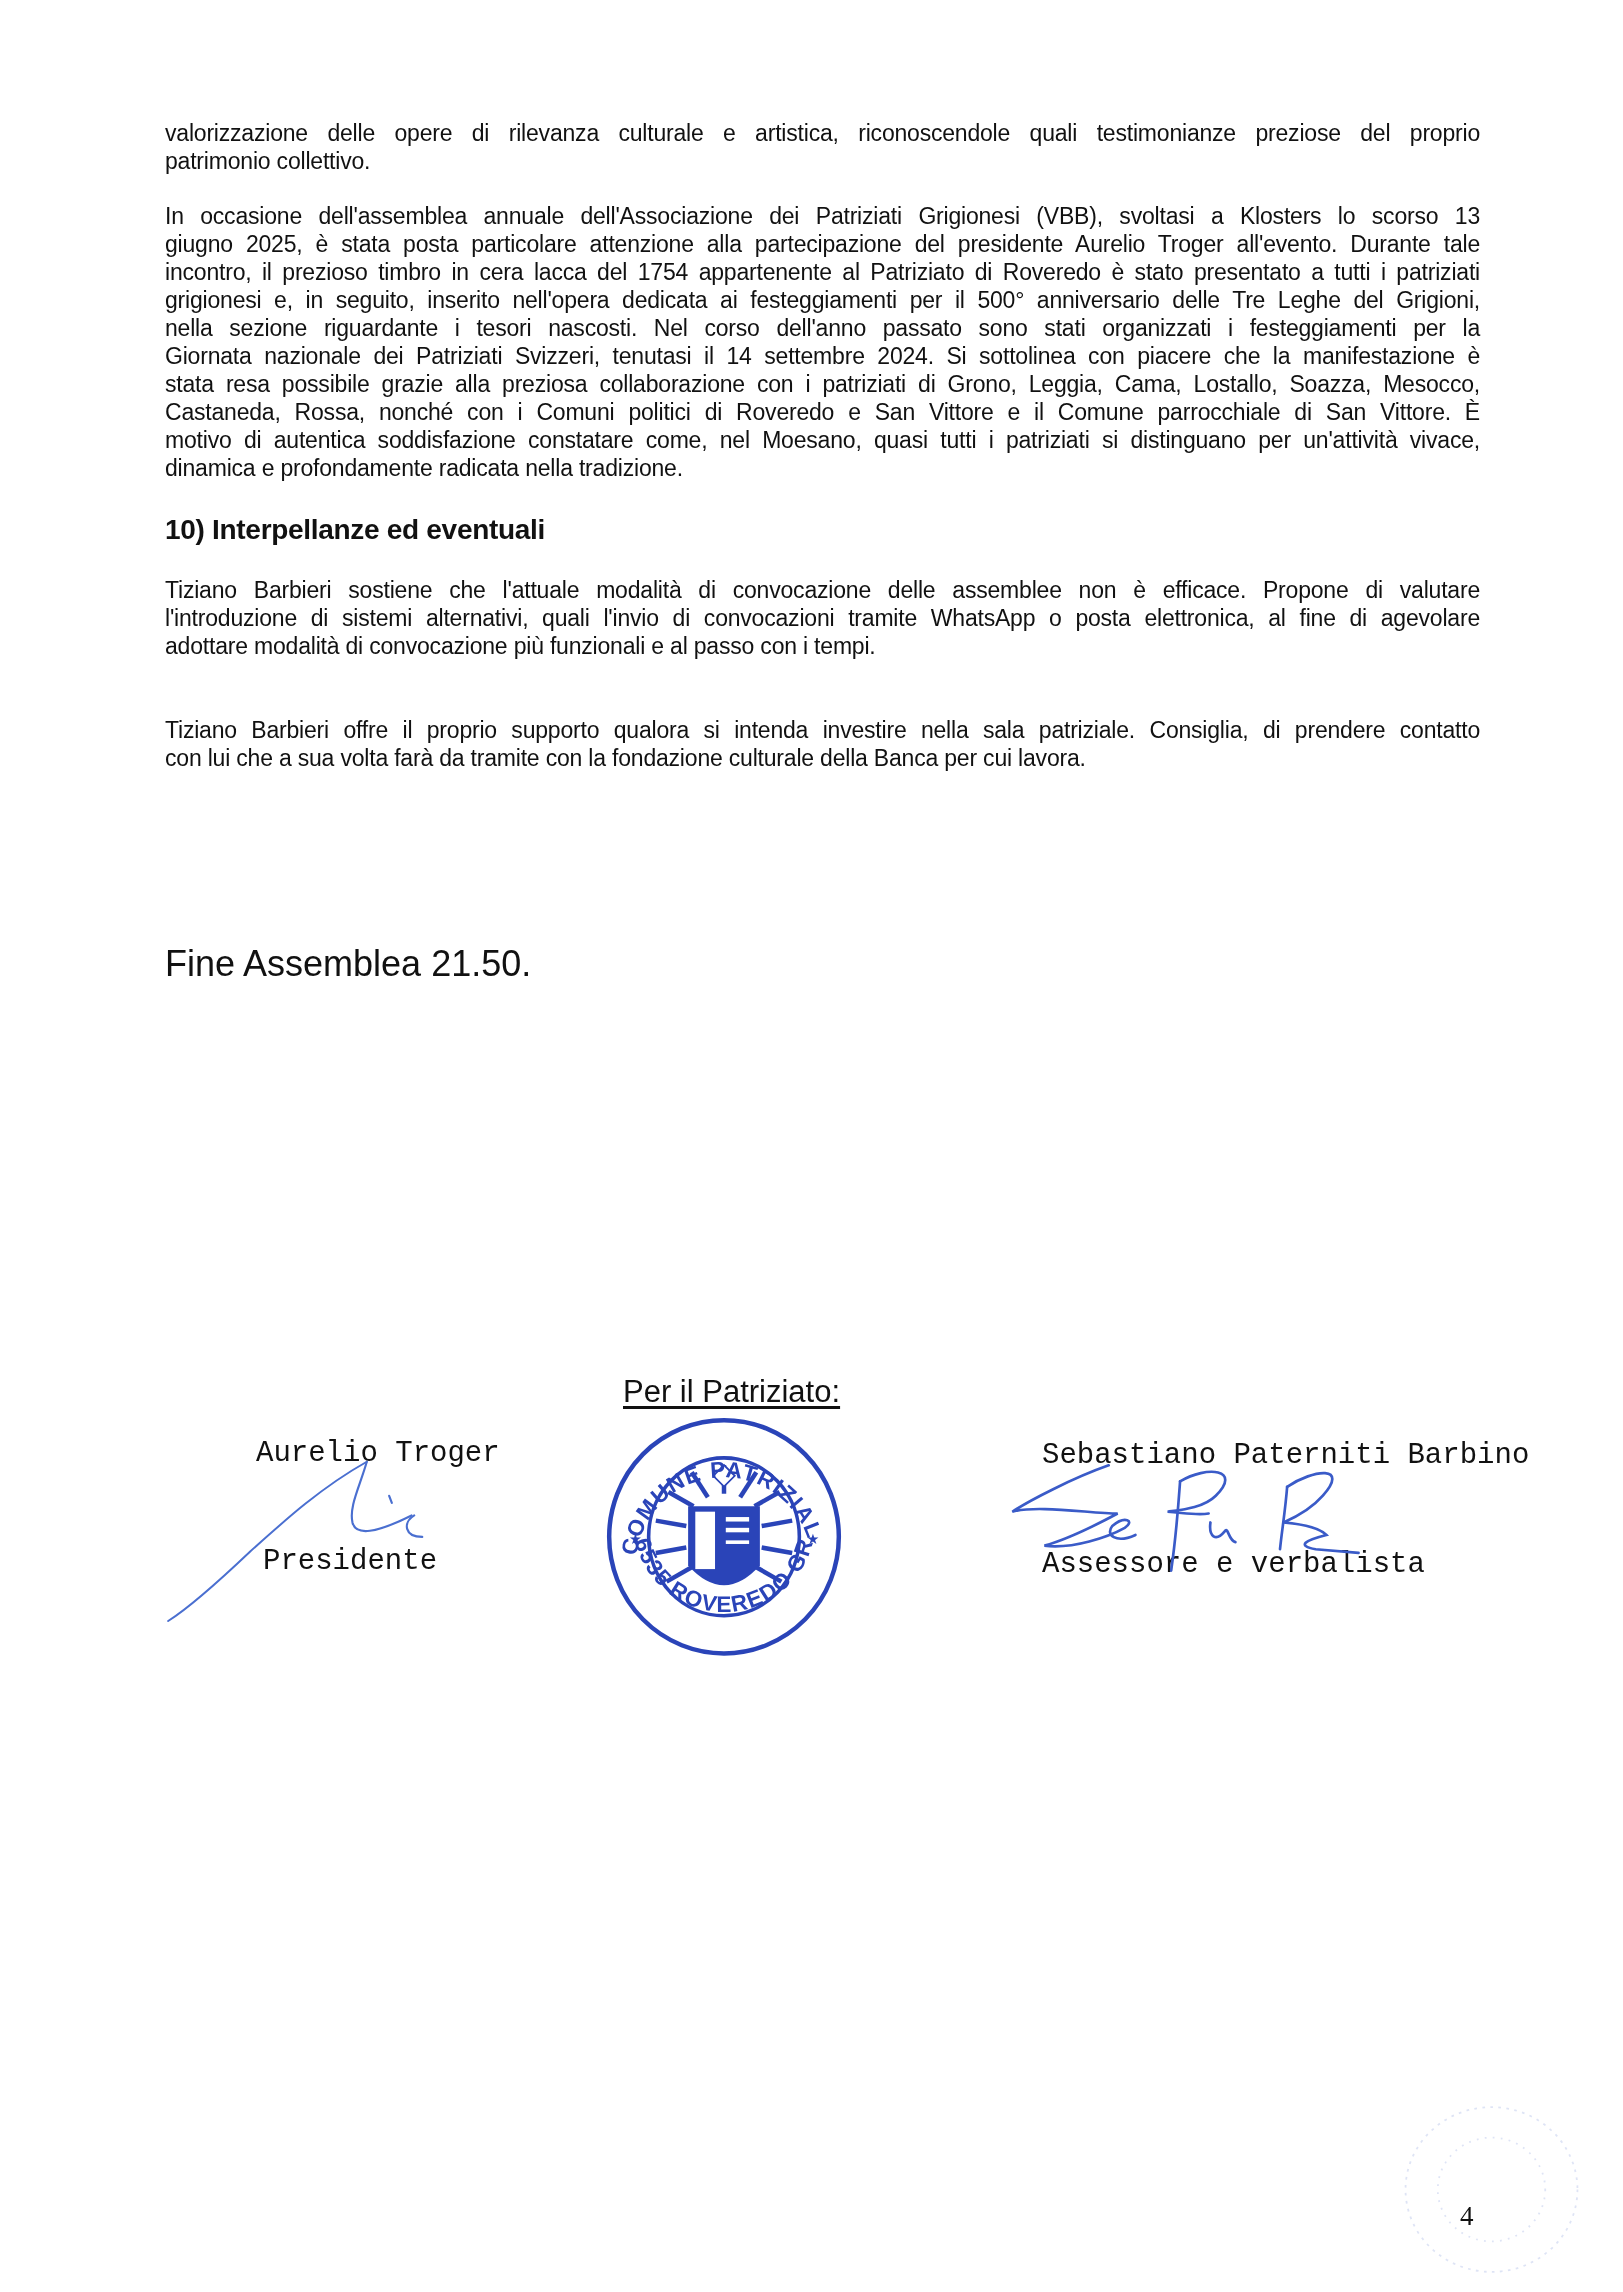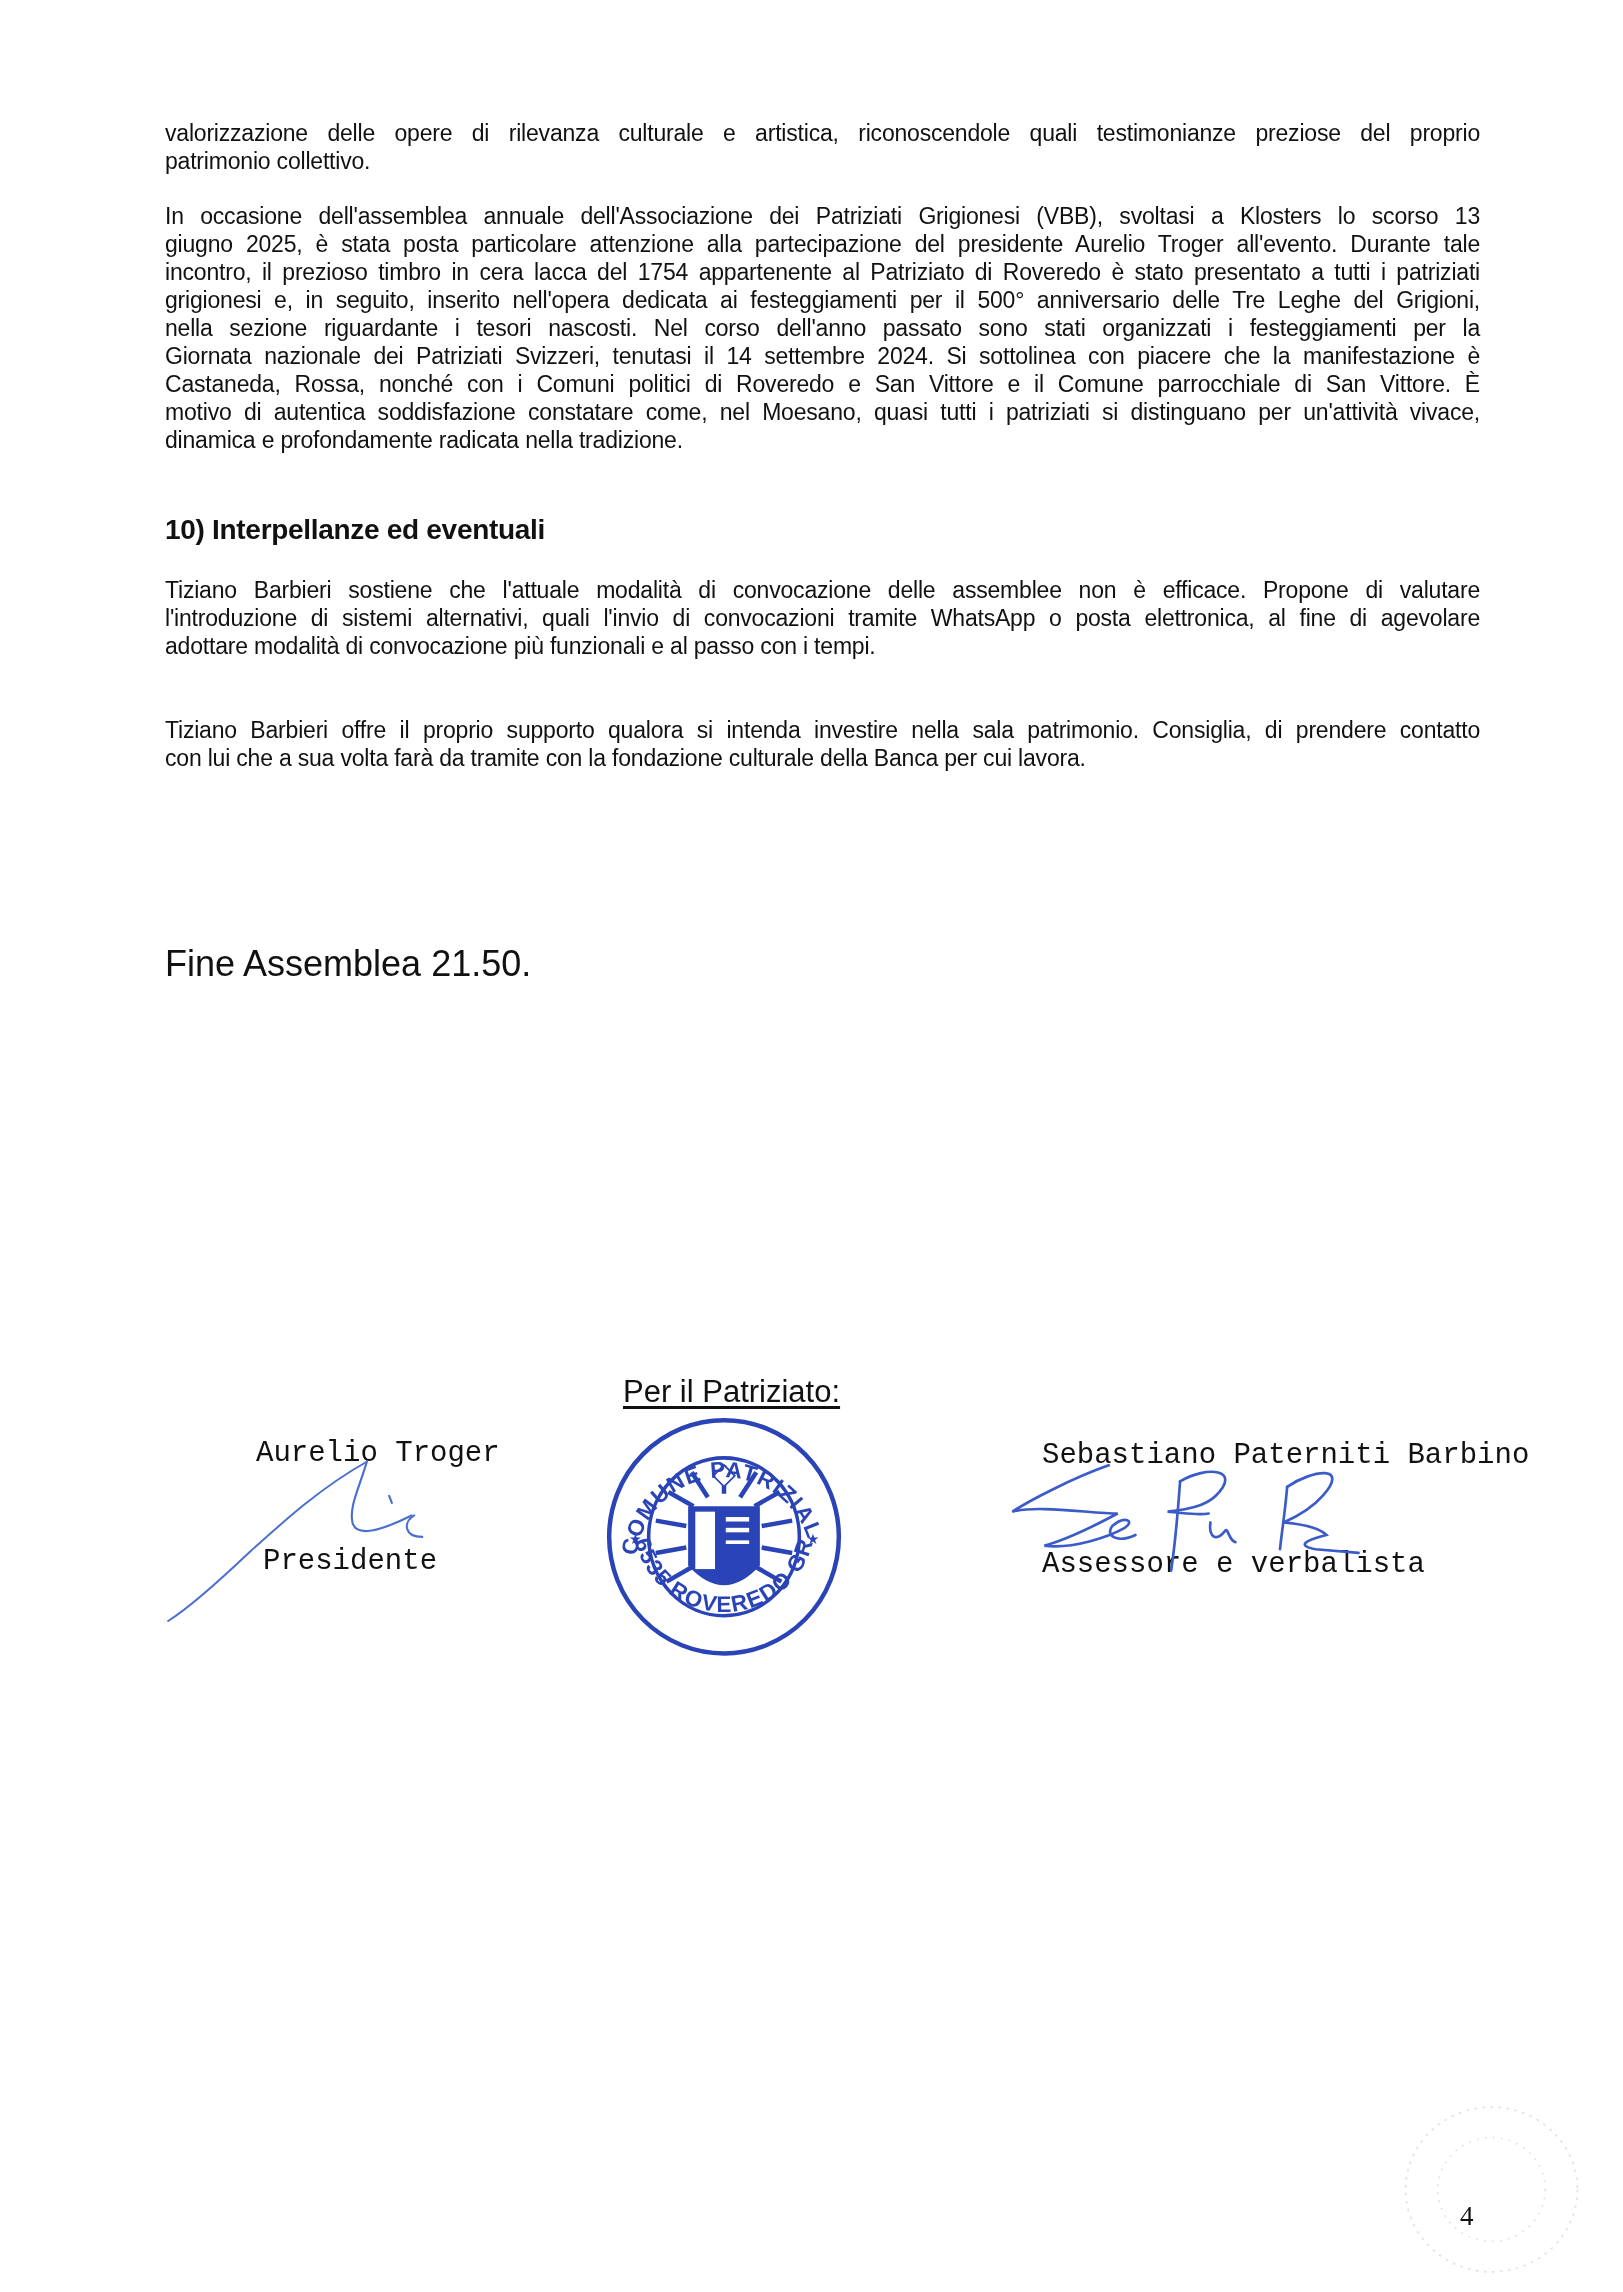--- a/index.html
+++ b/index.html
@@ -105,35 +105,36 @@
     <span class="ln last">patrimonio collettivo.</span>
   </div>
 
   <div class="para" style="top:202px;">
     <span class="ln">In occasione dell'assemblea annuale dell'Associazione dei Patriziati Grigionesi (VBB), svoltasi a Klosters lo scorso 13</span>
     <span class="ln">giugno 2025, è stata posta particolare attenzione alla partecipazione del presidente Aurelio Troger all'evento. Durante tale</span>
     <span class="ln">incontro, il prezioso timbro in cera lacca del 1754 appartenente al Patriziato di Roveredo è stato presentato a tutti i patriziati</span>
     <span class="ln">grigionesi e, in seguito, inserito nell'opera dedicata ai festeggiamenti per il 500° anniversario delle Tre Leghe del Grigioni,</span>
     <span class="ln">nella sezione riguardante i tesori nascosti. Nel corso dell'anno passato sono stati organizzati i festeggiamenti per la</span>
     <span class="ln">Giornata nazionale dei Patriziati Svizzeri, tenutasi il 14 settembre 2024. Si sottolinea con piacere che la manifestazione è</span>
+    <span class="ln">stata resa possibile grazie alla preziosa collaborazione con i patriziati di Grono, Leggia, Cama, Lostallo, Soazza, Mesocco,</span>
     <span class="ln">Castaneda, Rossa, nonché con i Comuni politici di Roveredo e San Vittore e il Comune parrocchiale di San Vittore. È</span>
     <span class="ln">motivo di autentica soddisfazione constatare come, nel Moesano, quasi tutti i patriziati si distinguano per un'attività vivace,</span>
     <span class="ln last">dinamica e profondamente radicata nella tradizione.</span>
   </div>
 
   <div class="heading">10) Interpellanze ed eventuali</div>
 
   <div class="para" style="top:576px;">
     <span class="ln">Tiziano Barbieri sostiene che l'attuale modalità di convocazione delle assemblee non è efficace. Propone di valutare</span>
     <span class="ln">l'introduzione di sistemi alternativi, quali l'invio di convocazioni tramite WhatsApp o posta elettronica, al fine di agevolare</span>
     <span class="ln last">adottare modalità di convocazione più funzionali e al passo con i tempi.</span>
   </div>
 
   <div class="para" style="top:716px;">
-    <span class="ln">Tiziano Barbieri offre il proprio supporto qualora si intenda investire nella sala patrimonio. Consiglia, di prendere contatto</span>
+    <span class="ln">Tiziano Barbieri offre il proprio supporto qualora si intenda investire nella sala patriziale. Consiglia, di prendere contatto</span>
     <span class="ln last">con lui che a sua volta farà da tramite con la fondazione culturale della Banca per cui lavora.</span>
   </div>
 
 
   <div class="fine">Fine Assemblea 21.50.</div>
 
   <div class="per">Per il Patriziato:</div>
 
   <div class="sig-name" style="left:256px; top:1437px;">Aurelio Troger</div>
   <div class="sig-role" style="left:245px; top:1545px;margin-left:18px;">Presidente</div>

